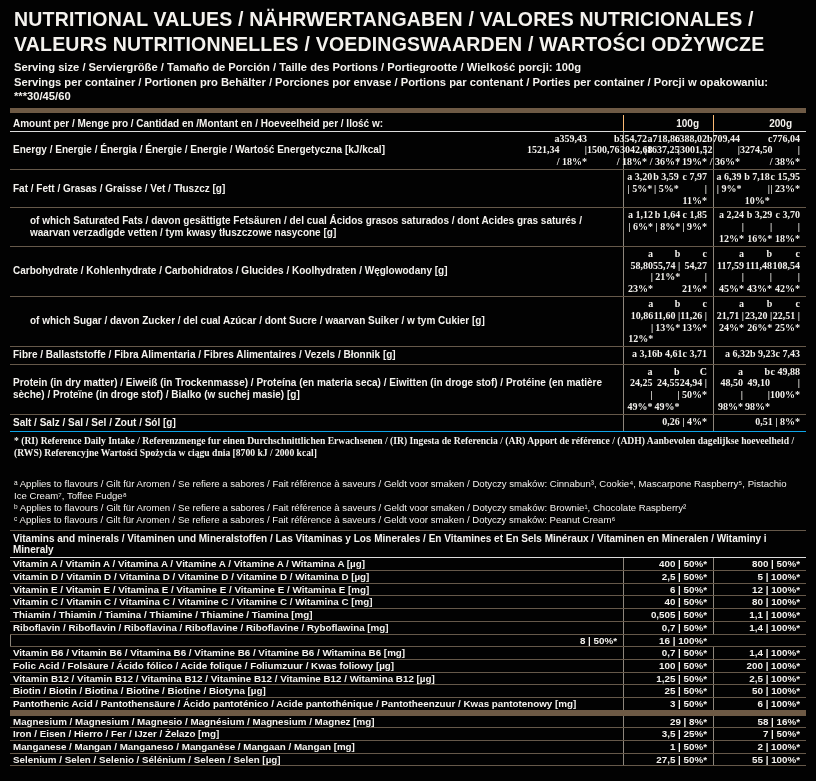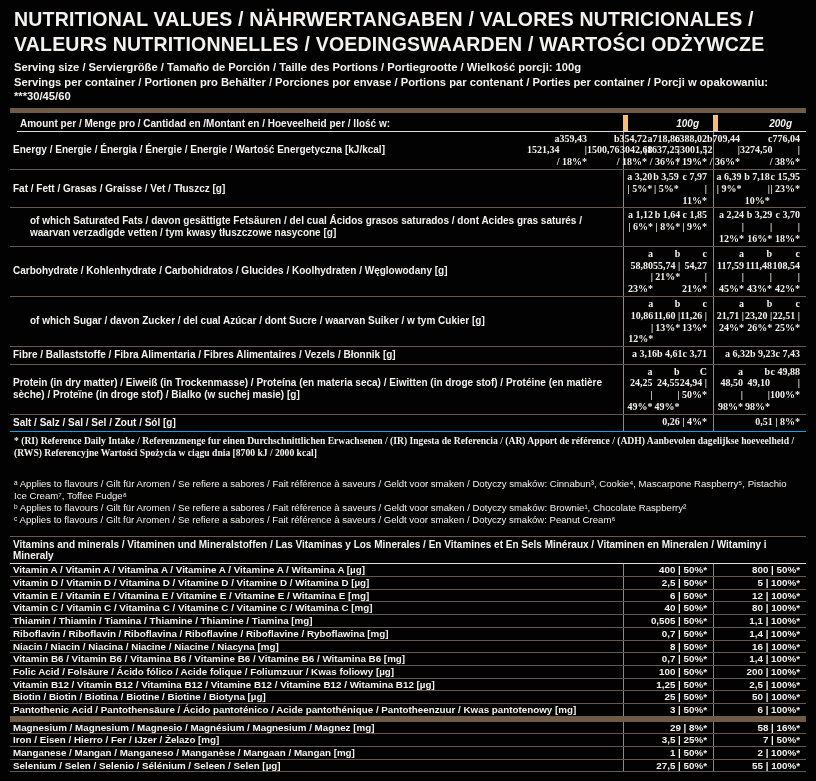--- a/index.html
+++ b/index.html
@@ -10,41 +10,41 @@
     -webkit-font-smoothing:antialiased;
   }
   .wrap{padding:5px 10px 0 10px;}
   .title{
     font-size:19.5px;font-weight:700;line-height:1.3;letter-spacing:.2px;
     padding:2px 4px 1px 4px;
   }
   .meta{font-size:11.2px;font-weight:700;line-height:1.28;padding:1px 4px 0 4px;}
   .bar-thick{height:5px;background:#6e5a45;margin-top:4px;}
   .grid{display:grid;grid-template-columns:1fr 90px 93px;}
-  .thead{border-bottom:1.5px solid #dddddd;font-size:10px;font-weight:700;margin-top:2px;margin-left:7px;}
+  .thead{border-bottom:1.5px solid #dddddd;font-size:10px;font-weight:700;margin-top:2px;}
   .thead .lbl{padding:3px 2px 2px 3px;}
-  .thead .hv{border-left:5px solid #fdba74;text-align:right;padding:3px 14px 2px 2px;font-style:italic;}
+  .thead .hv{border-left:1px solid #fdba74;text-align:right;padding:3px 14px 2px 2px;}
   .nrow{border-bottom:1px solid #66594a;}
   .nrow .lbl{
     font-size:10px;font-weight:700;line-height:1.24;
     padding:2px 6px 2px 3px;align-self:center;
   }
   .nrow.indent .lbl{padding-left:20px;}
   .nrow .val{
     border-left:1px solid #8d867c;text-align:right;
     font-size:10px;font-weight:700;line-height:11.8px;
     padding:1px 6px 1px 2px;
     display:flex;flex-direction:row;justify-content:flex-end;font-family:Liberation Serif, serif;
   }
   .nrow.thick{border-bottom:1px solid #0ea5e9;}
   .fnotes{padding:3px 4px 0 4px;}
   .fnote{font-size:9.6px;line-height:12.2px;font-weight:400;}
   .fnote.ri{font-weight:700;margin-bottom:18px;font-family:Liberation Serif, serif;}
   .vhead{
-    font-size:10px;font-weight:700;margin-top:10px;
+    font-size:10px;font-weight:700;margin-top:4px;
     border-top:1px solid #66594a;border-bottom:1.5px solid #dddddd;
     padding:2px 2px 2px 3px;
   }
   .vrow{border-bottom:1px solid #66594a;height:11.7px;overflow:hidden;}
   .vrow .lbl{
     font-size:9.8px;font-weight:700;line-height:11.5px;
     padding-left:3px;white-space:nowrap;overflow:hidden;
   }
   .vrow .val{
     border-left:1px solid #8d867c;text-align:right;
@@ -213,21 +213,20 @@
         <div class="lbl">Thiamin / Thiamin / Tiamina / Thiamine / Thiamine / Tiamina [mg]</div>
         <div class="val">0,505 | 50%*</div>
         <div class="val">1,1 | 100%*</div>
       </div>
       <div class="grid vrow">
         <div class="lbl">Riboflavin / Riboflavin / Riboflavina / Riboflavine / Riboflavine / Ryboflawina [mg]</div>
         <div class="val">0,7 | 50%*</div>
         <div class="val">1,4 | 100%*</div>
       </div>
       <div class="grid vrow">
-        <div class="lbl">Niacin / Niacin / Niacina / Niacine / Niacine / Niacyna [mg]</div>
         <div class="val">8 | 50%*</div>
         <div class="val">16 | 100%*</div>
       </div>
       <div class="grid vrow">
         <div class="lbl">Vitamin B6 / Vitamin B6 / Vitamina B6 / Vitamine B6 / Vitamine B6 / Witamina B6 [mg]</div>
         <div class="val">0,7 | 50%*</div>
         <div class="val">1,4 | 100%*</div>
       </div>
       <div class="grid vrow">
         <div class="lbl">Folic Acid / Folsäure / Ácido fólico / Acide folique / Foliumzuur / Kwas foliowy [µg]</div>

